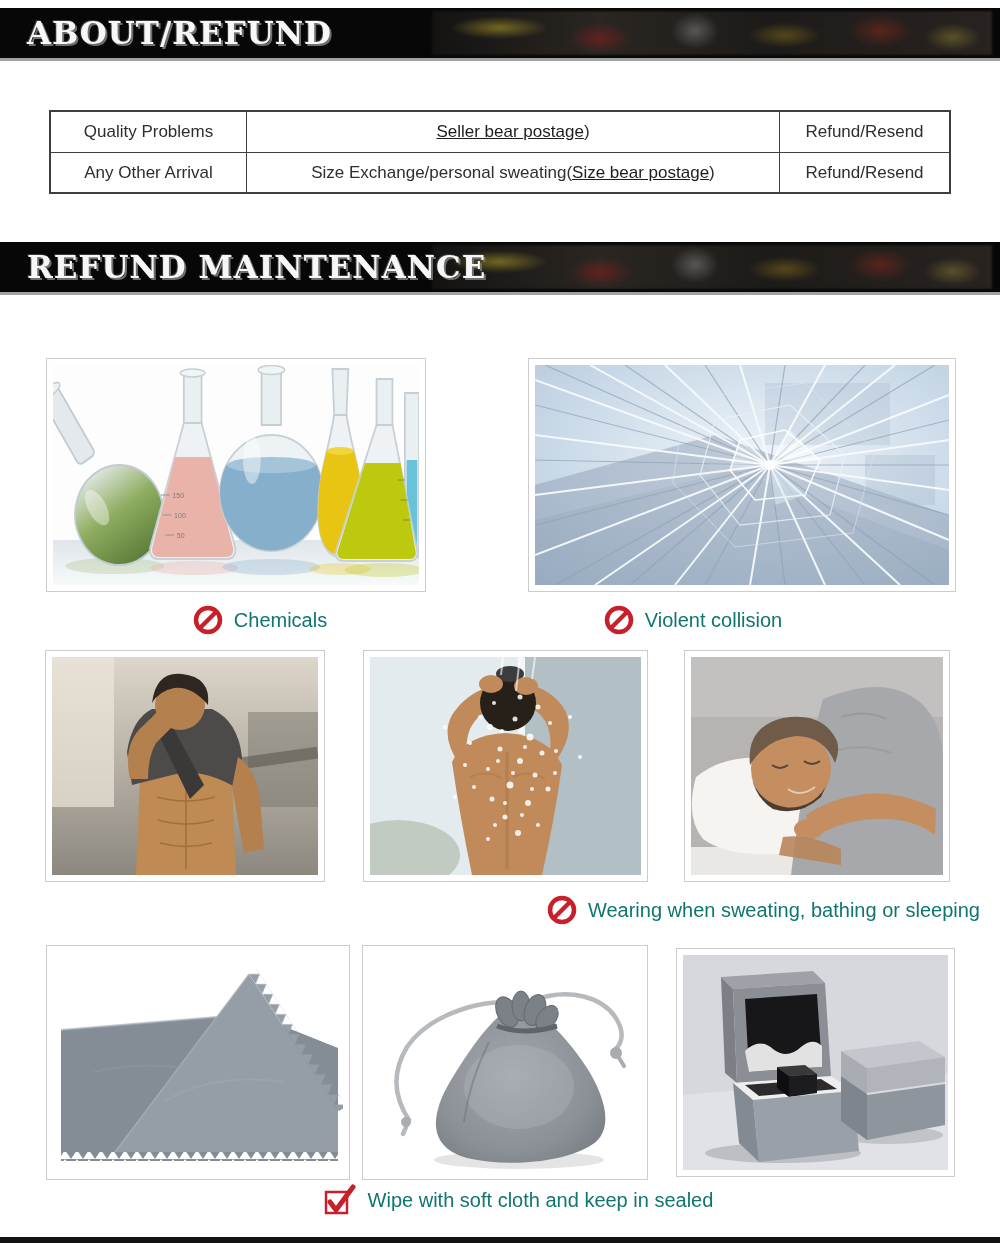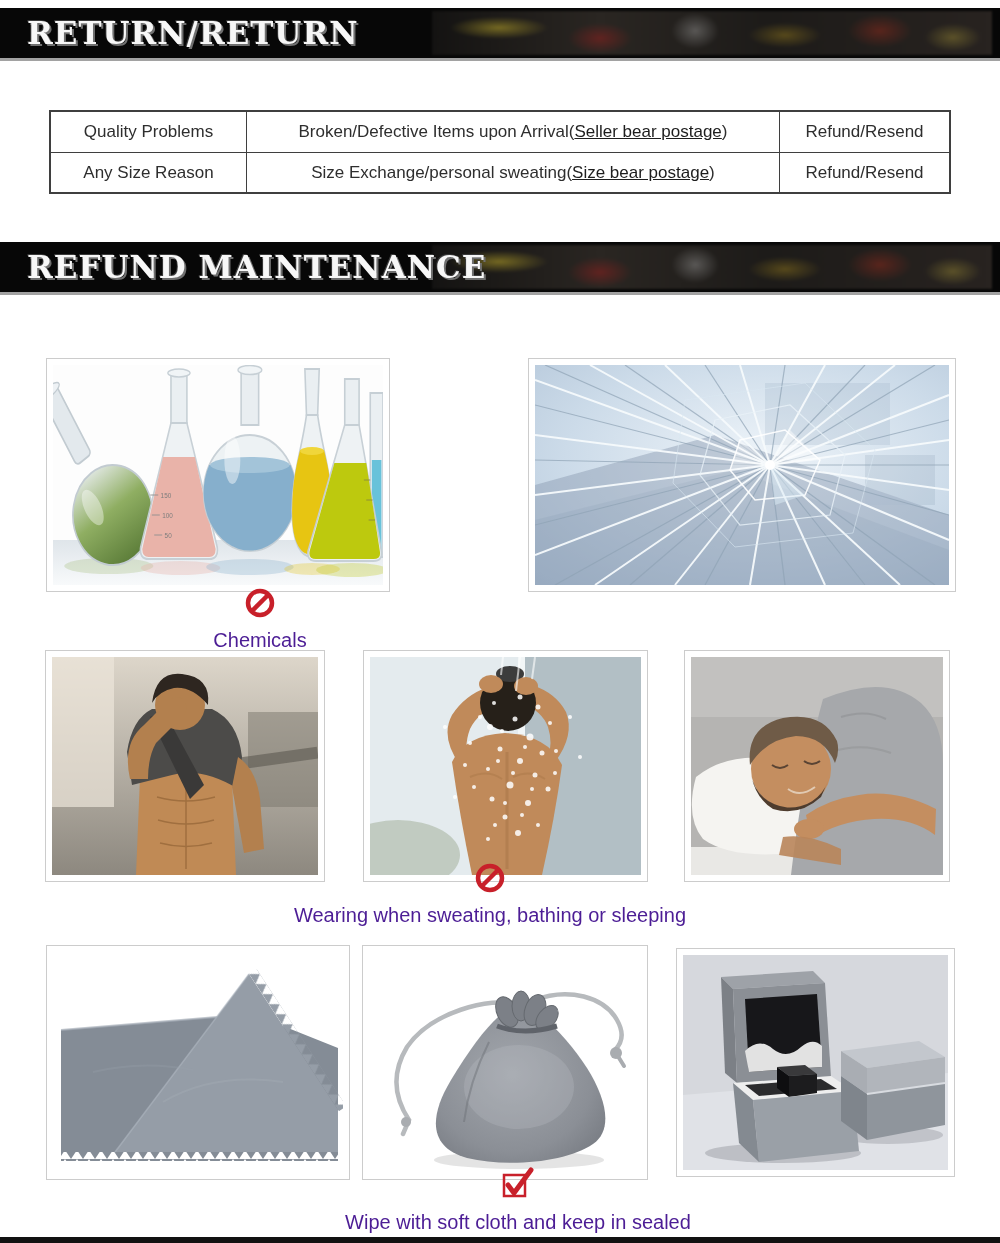--- a/index.html
+++ b/index.html
@@ -32,58 +32,57 @@
   .pcell.c1,.pcell.c2{border-right:1px solid #3f3f3f;}
   .pcell.r2{border-top:1px solid #3f3f3f;}
   .pcell .em{font-weight:normal;text-decoration:underline;color:#1d1d1d;}
 
   
   .photo{position:absolute;background:#ffffff;border:1px solid #cccccc;padding:6px;box-sizing:border-box;}
   .photo svg{display:block;width:100%;height:100%;}
 
   
   .caption{position:absolute;display:flex;align-items:center;justify-content:center;gap:11px;
-           font-size:20px;color:#4c1d95;flex-direction:column;}
+           font-size:20px;color:#0f766e;}
   .caption .cap-icon{flex:0 0 auto;display:flex;}
 
   .bottom-bar{position:absolute;left:0;top:1237px;width:1000px;height:6px;background:#121212;}
 </style>
 </head>
 <body>
 
 <div class="page">
 
   <div class="banner" id="banner-return">
     <div class="collage"></div>
-    <span class="title">RETURN/RETURN</span>
+    <span class="title">ABOUT/REFUND</span>
   </div>
 
   <div class="ptable">
     <div class="pcell c1 r1">Quality Problems</div>
     <div class="pcell c2 r1">
-      <span>Broken/Defective Items upon  Arrival(</span>
         <span class="em">Seller bear postage</span>
         <span>)</span>
     </div>
     <div class="pcell c3 r1">Refund/Resend</div>
-    <div class="pcell c1 r2">Any Size Reason</div>
+    <div class="pcell c1 r2">Any Other Arrival</div>
     <div class="pcell c2 r2">
       <span>Size Exchange/personal sweating(</span>
         <span class="em">Size bear postage</span>
         <span>)</span>
     </div>
     <div class="pcell c3 r2">Refund/Resend</div>
   </div>
 
   <div class="banner" id="banner-maintenance">
     <div class="collage"></div>
     <span class="title">REFUND MAINTENANCE</span>
   </div>
 
-  <div class="photo" style="left:46px;top:358px;width:344px;height:234px;text-align:right;">
+  <div class="photo" style="left:46px;top:358px;width:380px;height:234px;text-align:right;">
     <svg viewBox="0 0 414 220" preserveAspectRatio="none">
       <defs>
         <linearGradient id="flfloor" x1="0" y1="0" x2="0" y2="1">
             <stop offset="0" stop-color="#dfe5ea"></stop>
             <stop offset="1" stop-color="#f8fafb"></stop>
           </linearGradient>
         <linearGradient id="flgreen" x1="0" y1="0" x2="0" y2="1">
             <stop offset="0" stop-color="#dde5dc"></stop>
             <stop offset=".45" stop-color="#8fae62"></stop>
             <stop offset="1" stop-color="#5d7e3a"></stop>
@@ -210,20 +209,29 @@
   </div>
 
   <div class="caption" style="left:46px;top:603px;width:428px;height:34px;">
     <span class="cap-icon">
       <svg width="30" height="30" viewBox="0 0 30 30">
           <circle cx="15" cy="15" r="12" fill="none" stroke="#c8202a" stroke-width="4.5"></circle>
           <line x1="6.5" y1="23.5" x2="23.5" y2="6.5" stroke="#c8202a" stroke-width="4.5"></line>
         </svg>
     </span>
     <span>Chemicals</span>
+  </div>
+  <div class="caption" style="left:528px;top:603px;width:330px;height:34px;">
+    <span class="cap-icon">
+      <svg width="30" height="30" viewBox="0 0 30 30">
+          <circle cx="15" cy="15" r="12" fill="none" stroke="#c8202a" stroke-width="4.5"></circle>
+          <line x1="6.5" y1="23.5" x2="23.5" y2="6.5" stroke="#c8202a" stroke-width="4.5"></line>
+        </svg>
+    </span>
+    <span>Violent collision</span>
   </div>
 
   <div class="photo" style="left:45px;top:650px;width:280px;height:232px;">
     <svg viewBox="0 0 266 218" preserveAspectRatio="none">
       <defs>
           <linearGradient id="gymbg" x1="0" y1="0" x2="0" y2="1">
             <stop offset="0" stop-color="#ddd6ca"></stop>
             <stop offset="1" stop-color="#8d887f"></stop>
           </linearGradient>
         </defs>

